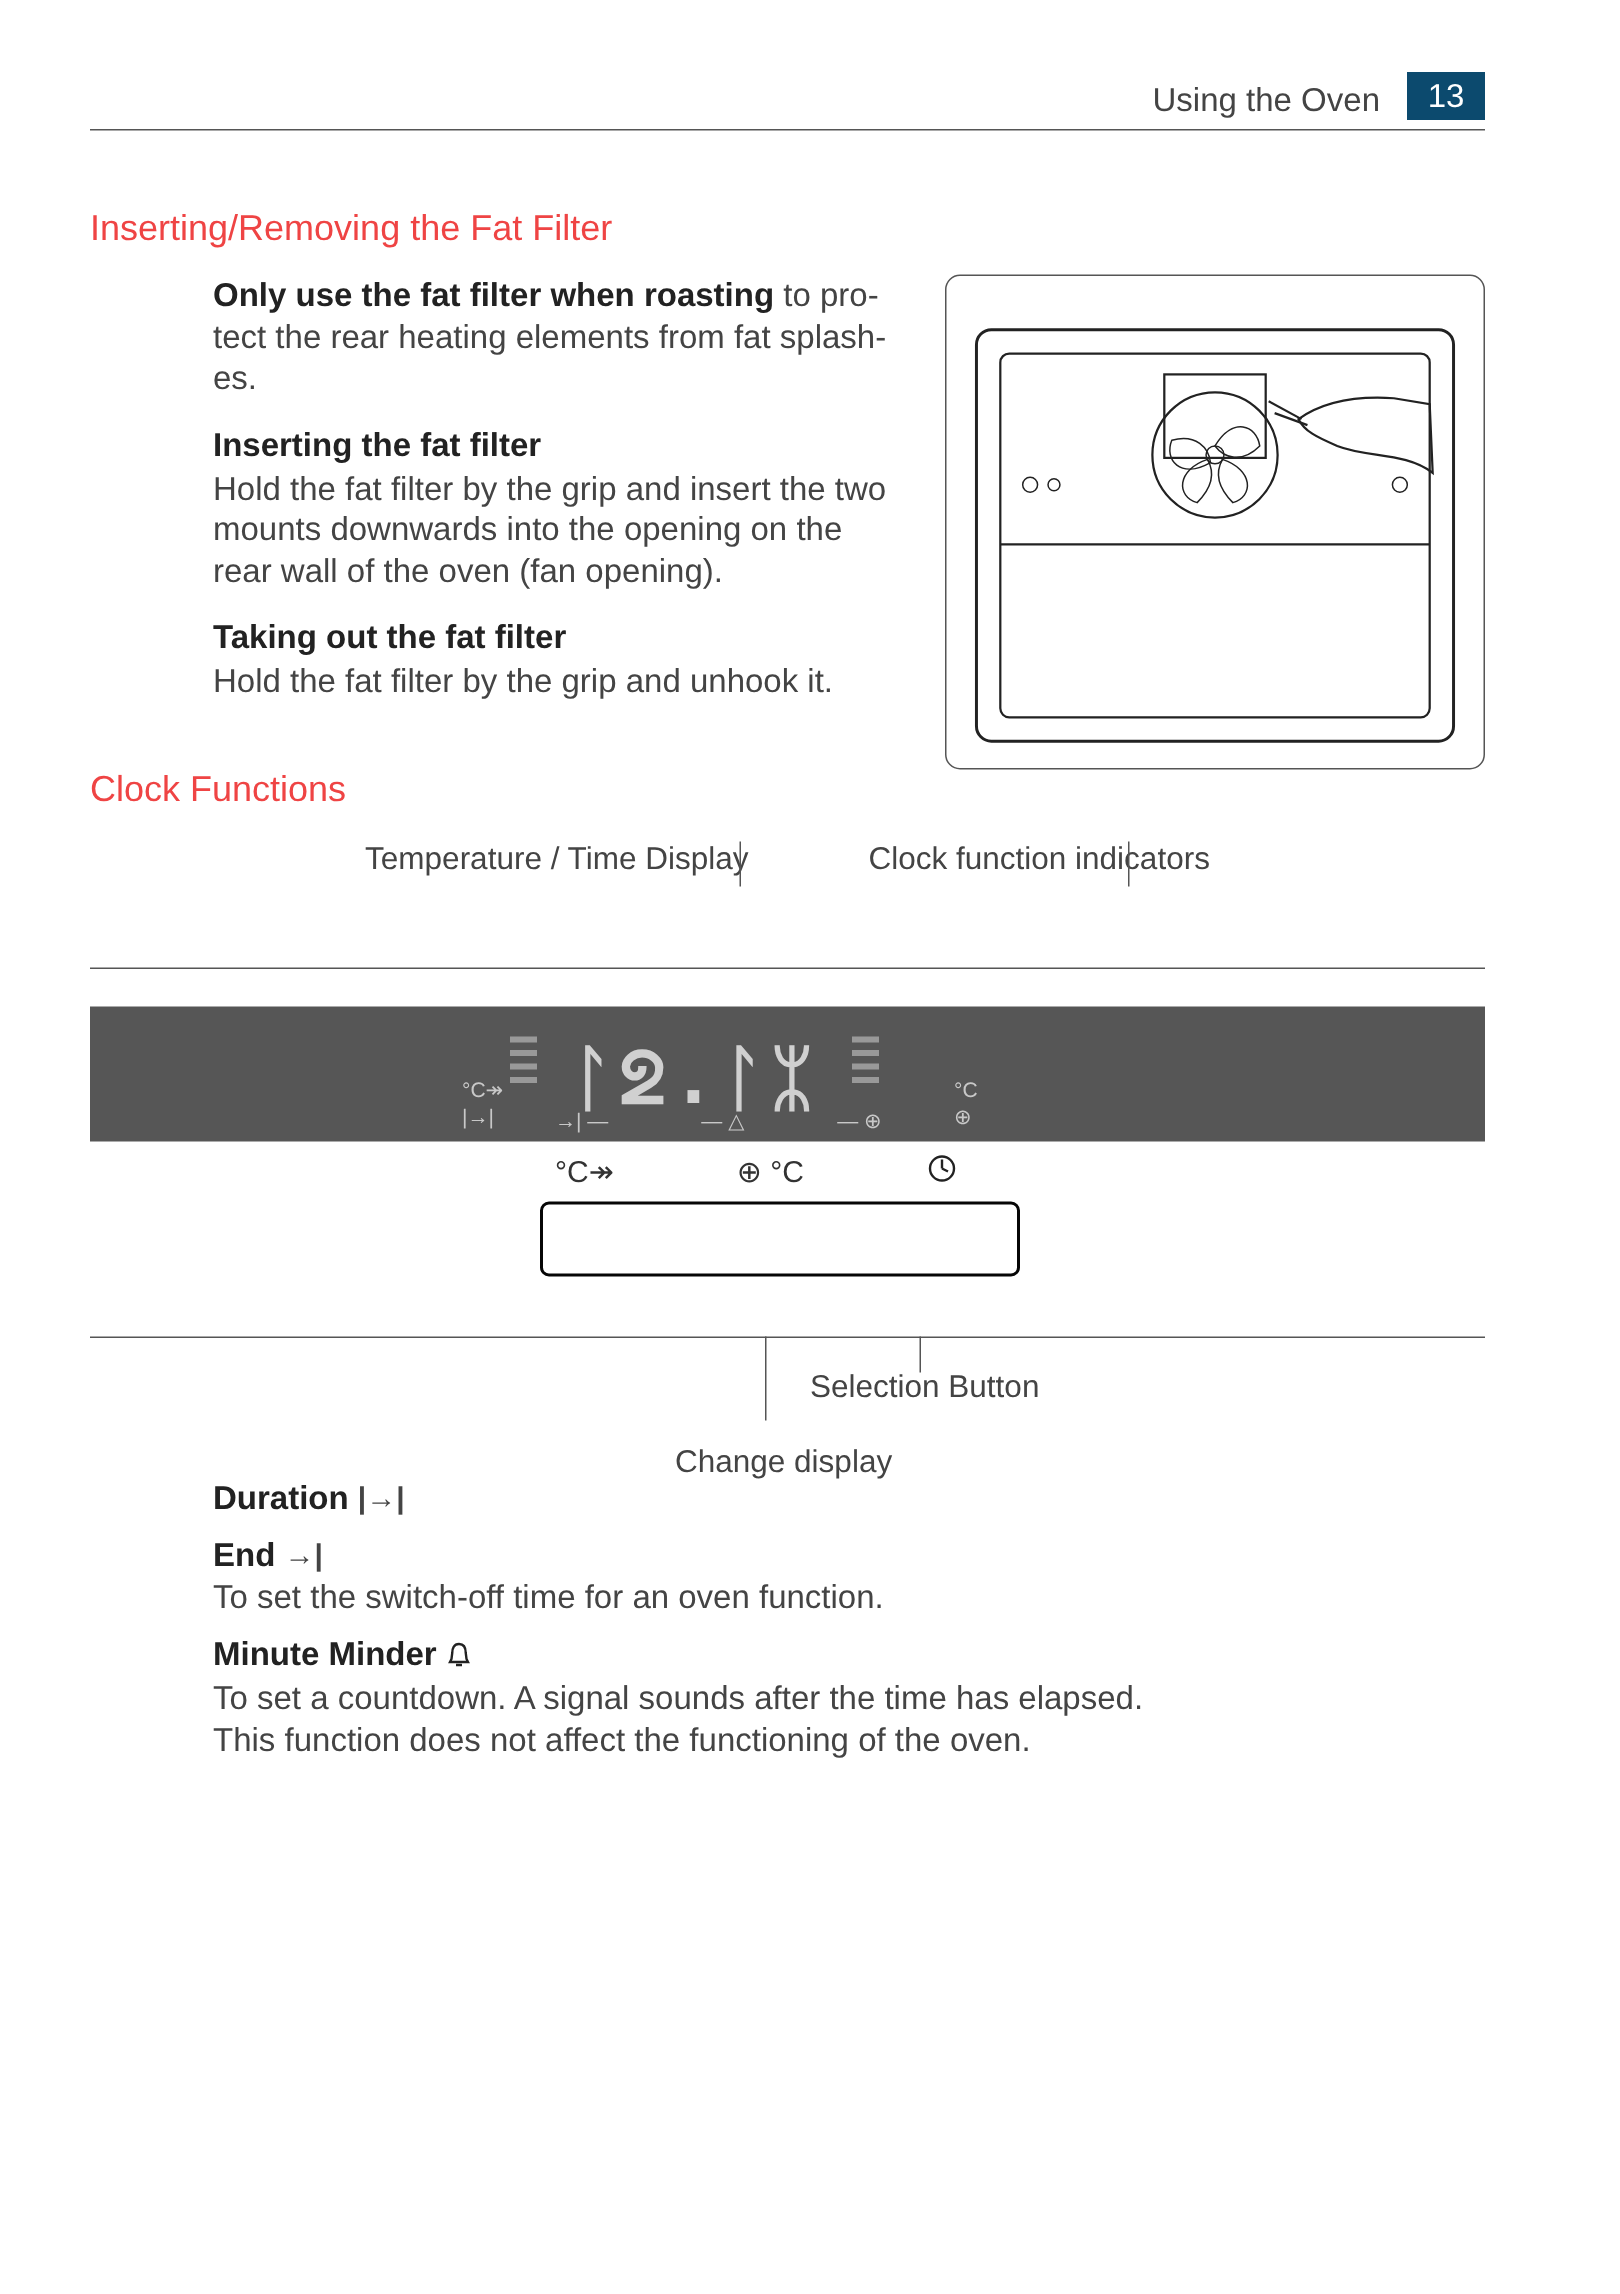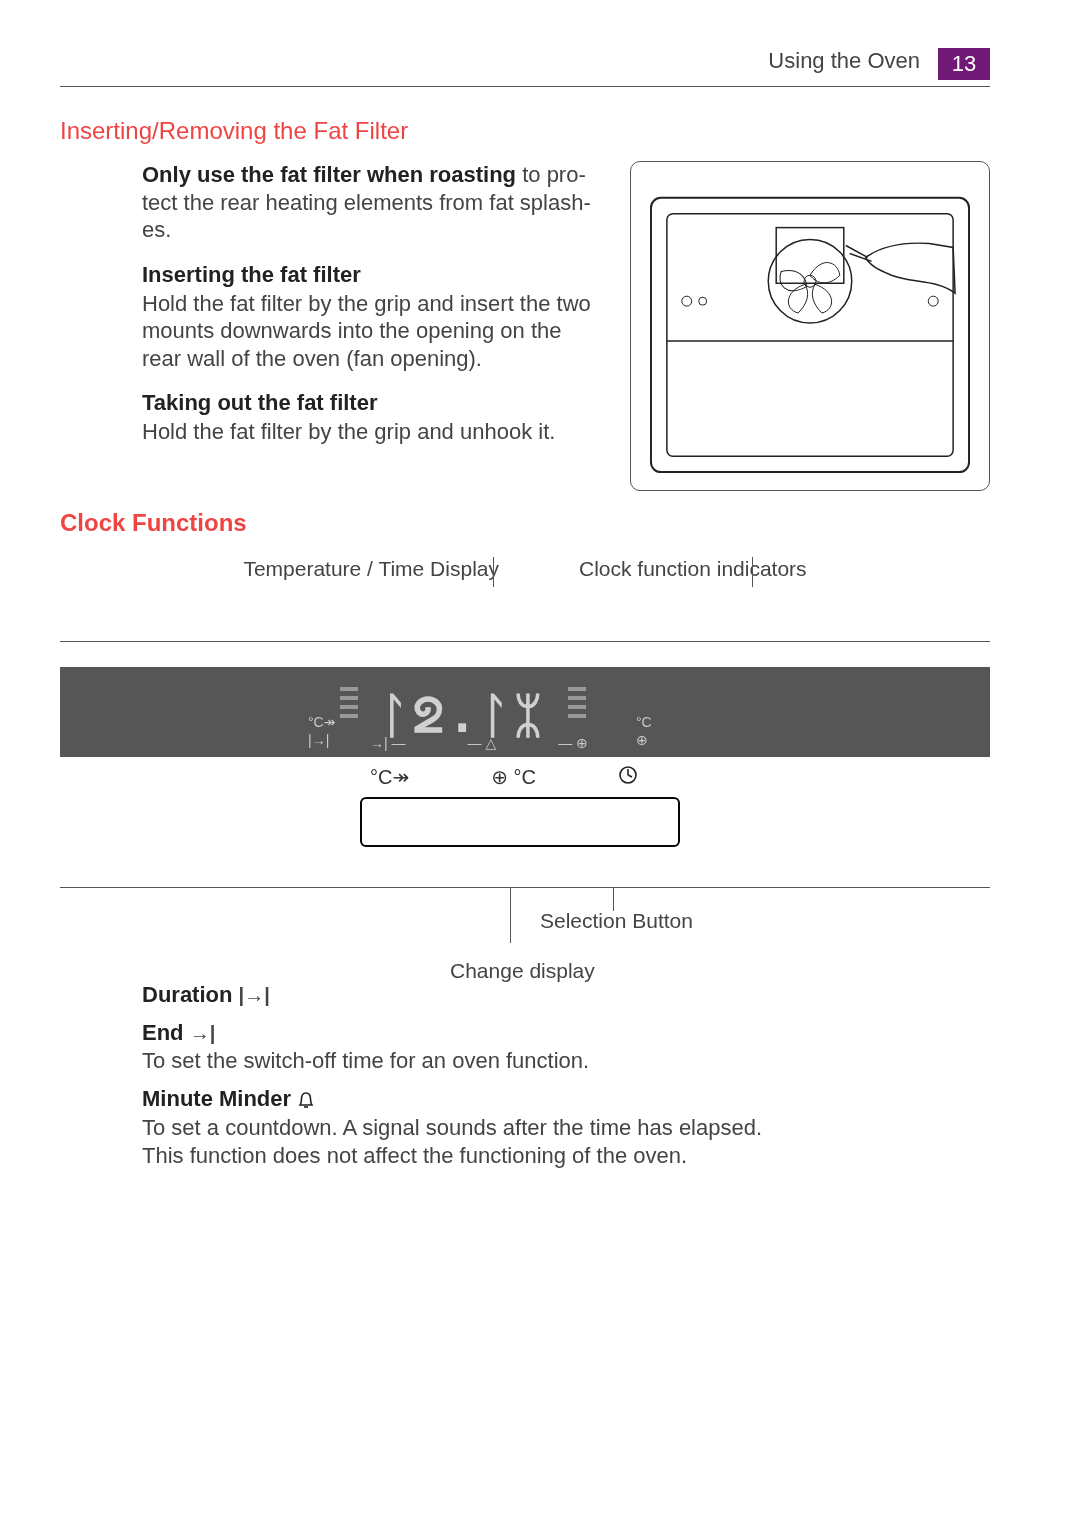--- a/index.html
+++ b/index.html
@@ -10,32 +10,32 @@
       width: 1080px;
       height: 1529px;
       position: relative;
     }
     .page {
       padding: 48px 90px 60px 60px;
     }
     .header {
       display: flex;
       justify-content: flex-end;
-      align-items: flex-start;
+      align-items: flex-end;
       border-bottom: 1px solid #555;
       padding-bottom: 6px;
-      margin-bottom: 30px;
+      margin-bottom: 52px;
     }
     .header-text {
       font-size: 22px;
       color: #444;
       margin-right: 18px;
     }
     .page-num-box {
-      background: #701a75;
+      background: #0c4a6e;
       color: #fff;
       width: 52px;
       height: 32px;
       display: flex;
       align-items: center;
       justify-content: center;
       font-size: 22px;
     }
     h2.section-title {
       font-size: 24px;
@@ -70,21 +70,21 @@
       margin-bottom: 2px;
     }
     .fig-box {
       border: 1px solid #555;
       border-radius: 10px;
       height: 330px;
       position: relative;
       overflow: hidden;
     }
     .fig-box svg { width: 100%; height: 100%; }
-    .clock-section h2 { margin-top: 18px; margin-bottom: 20px; font-weight: bold; }
+    .clock-section h2 { margin-bottom: 20px; }
     .diagram {
       margin: 12px 0 14px 0;
     }
     .diagram-labels-top {
       display: flex;
       justify-content: center;
       gap: 80px;
       font-size: 21px;
       color: #444;
       margin-bottom: 6px;

